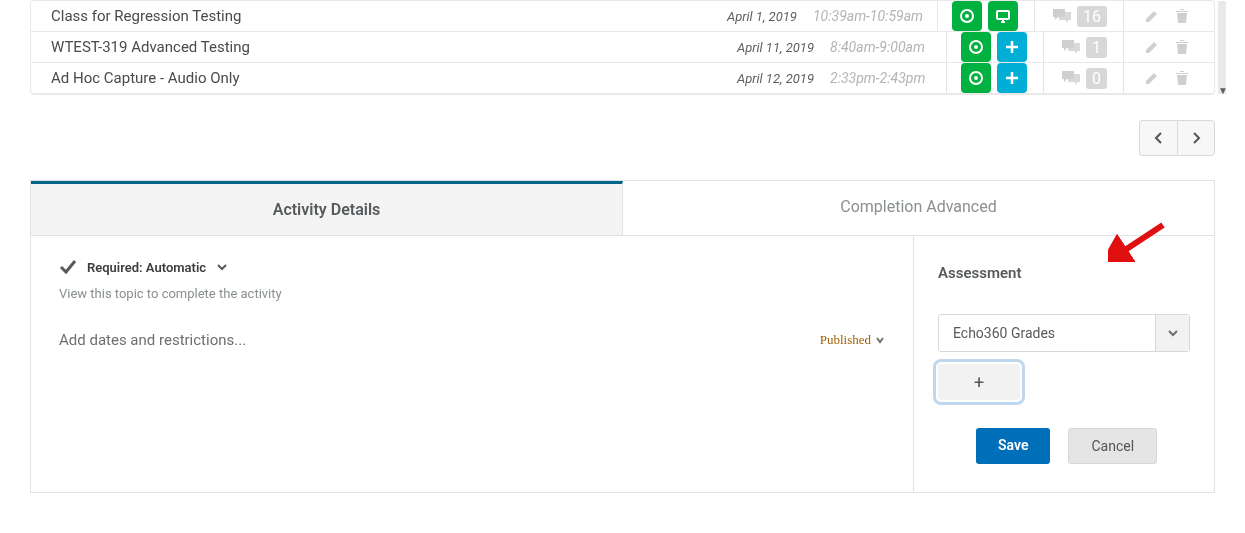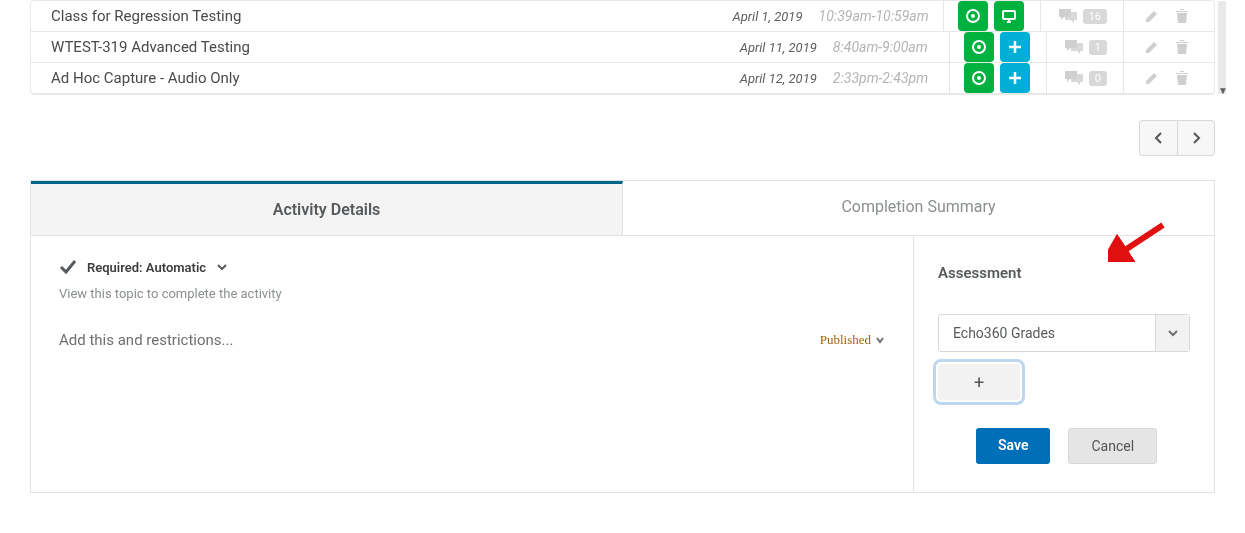--- a/index.html
+++ b/index.html
@@ -13,21 +13,21 @@
     .class-date { font-size: 13px; font-style: italic; color: #5f5f5f; min-width: 86px; text-align: right; }
     .class-time { font-size: 14px; font-style: italic; color: #b4b4b4; margin-left: 16px; min-width: 102px; }
     .class-vsep { width: 1px; height: 30px; background: #e6e6e6; margin: 0 14px; }
     .class-actions { display: flex; align-items: center; gap: 6px; }
 
     .action-btn { width: 30px; height: 30px; display: inline-flex; align-items: center; justify-content: center; border-radius: 4px; cursor: pointer; color: #fff; }
     .green { background: #00b140; }
     .teal  { background: #00aed6; }
 
     .comment-group { display: flex; align-items: center; gap: 4px; }
-    .badge-count { background: #d8d8d8; color: #fff; font-size: 11px; border-radius: 3px; padding: 1px 6px; }
+    .badge-count { background: #d8d8d8; color: #fff; font-size: 16px; border-radius: 3px; padding: 1px 6px; }
     .icon-gray { color: #cfcfcf; }
     .icon-btn { width: 24px; height: 24px; display: inline-flex; align-items: center; justify-content: center; cursor: pointer; }
 
     .section-divider { width: 1px; height: 30px; background: #e6e6e6; margin: 0 10px; }
 
     .scrollbar-stub { position: absolute; right: -12px; top: 0; bottom: 0; width: 8px; background: #e9e9e9; }
     .scroll-chevron { position:absolute; right:-14px; bottom:-2px; color:#5f5f5f; font-size:10px; }
 
     .pager { display: flex; justify-content: flex-end; gap: 0; margin-top: 25px; }
     .pager-btn { width: 38px; height: 36px; border: 1px solid #d8d8d8; background: #f7f7f7; display: inline-flex; align-items: center; justify-content: center; cursor: pointer; color: #565656; }
@@ -203,38 +203,38 @@
     <span class="pager-btn right">
         <svg width="10" height="14" viewBox="0 0 10 14">
           <path fill="none" stroke="#565656" stroke-width="2" d="M3 2 L8 7 L3 12"></path>
         </svg>
       </span>
   </div>
 
   <div class="tab-panel">
     <div class="tab-row">
       <div class="tab active">Activity Details</div>
-      <div class="tab inactive">Completion Summary</div>
+      <div class="tab inactive">Completion Advanced</div>
     </div>
 
     <div class="panel-body">
       <div class="panel-left">
         <div class="req-row">
           <svg width="18" height="18" viewBox="0 0 18 18">
               <path fill="none" stroke="#565a5c" stroke-width="3" d="M2 9 L7 14 L16 3"></path>
             </svg>
           <span class="req-text">Required: Automatic</span>
           <svg width="12" height="12" viewBox="0 0 12 12">
               <path fill="none" stroke="#565a5c" stroke-width="2" d="M2 4 L6 8 L10 4"></path>
             </svg>
         </div>
         <div class="req-desc">View this topic to complete the activity</div>
 
         <div class="dates-row">
-          <span class="dates-link">Add this and restrictions...</span>
+          <span class="dates-link">Add dates and restrictions...</span>
           <span class="pub-drop">
             <span>Published</span>
             <svg width="10" height="10" viewBox="0 0 10 10">
                 <path fill="none" stroke="#6f6f6f" stroke-width="2" d="M2 3 L5 7 L8 3"></path>
               </svg>
           </span>
         </div>
       </div>
 
       <div class="panel-right">

